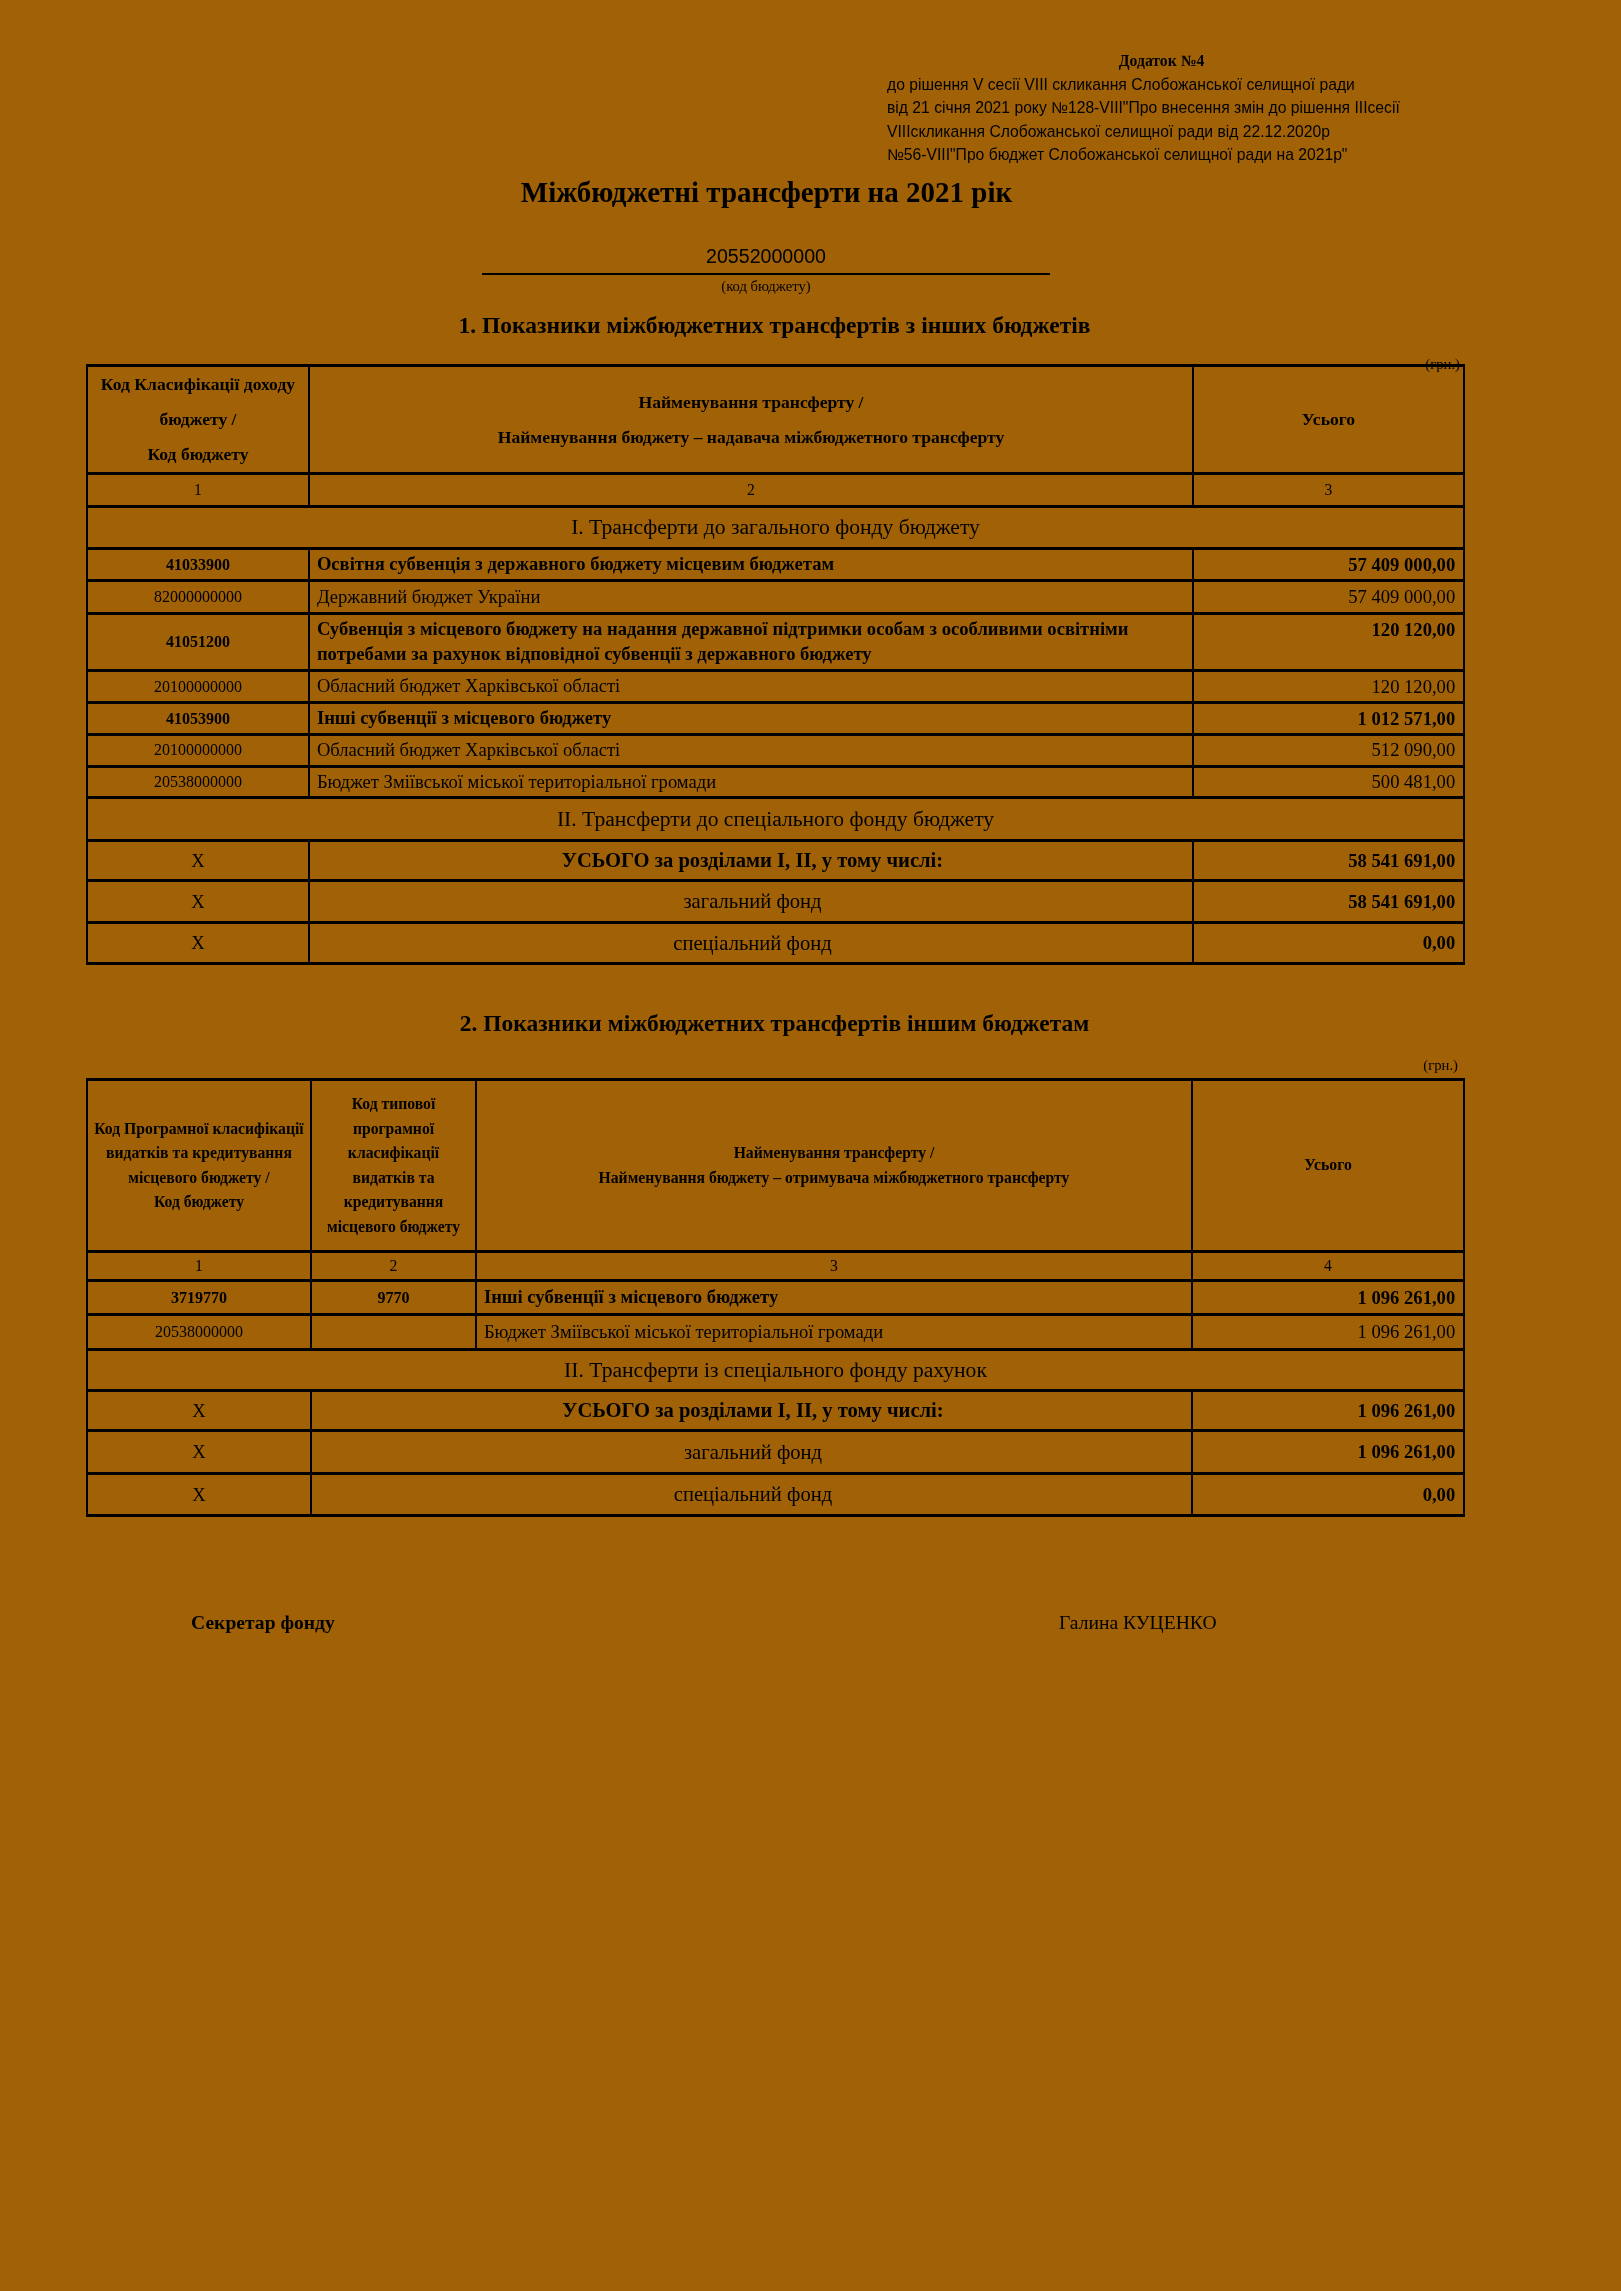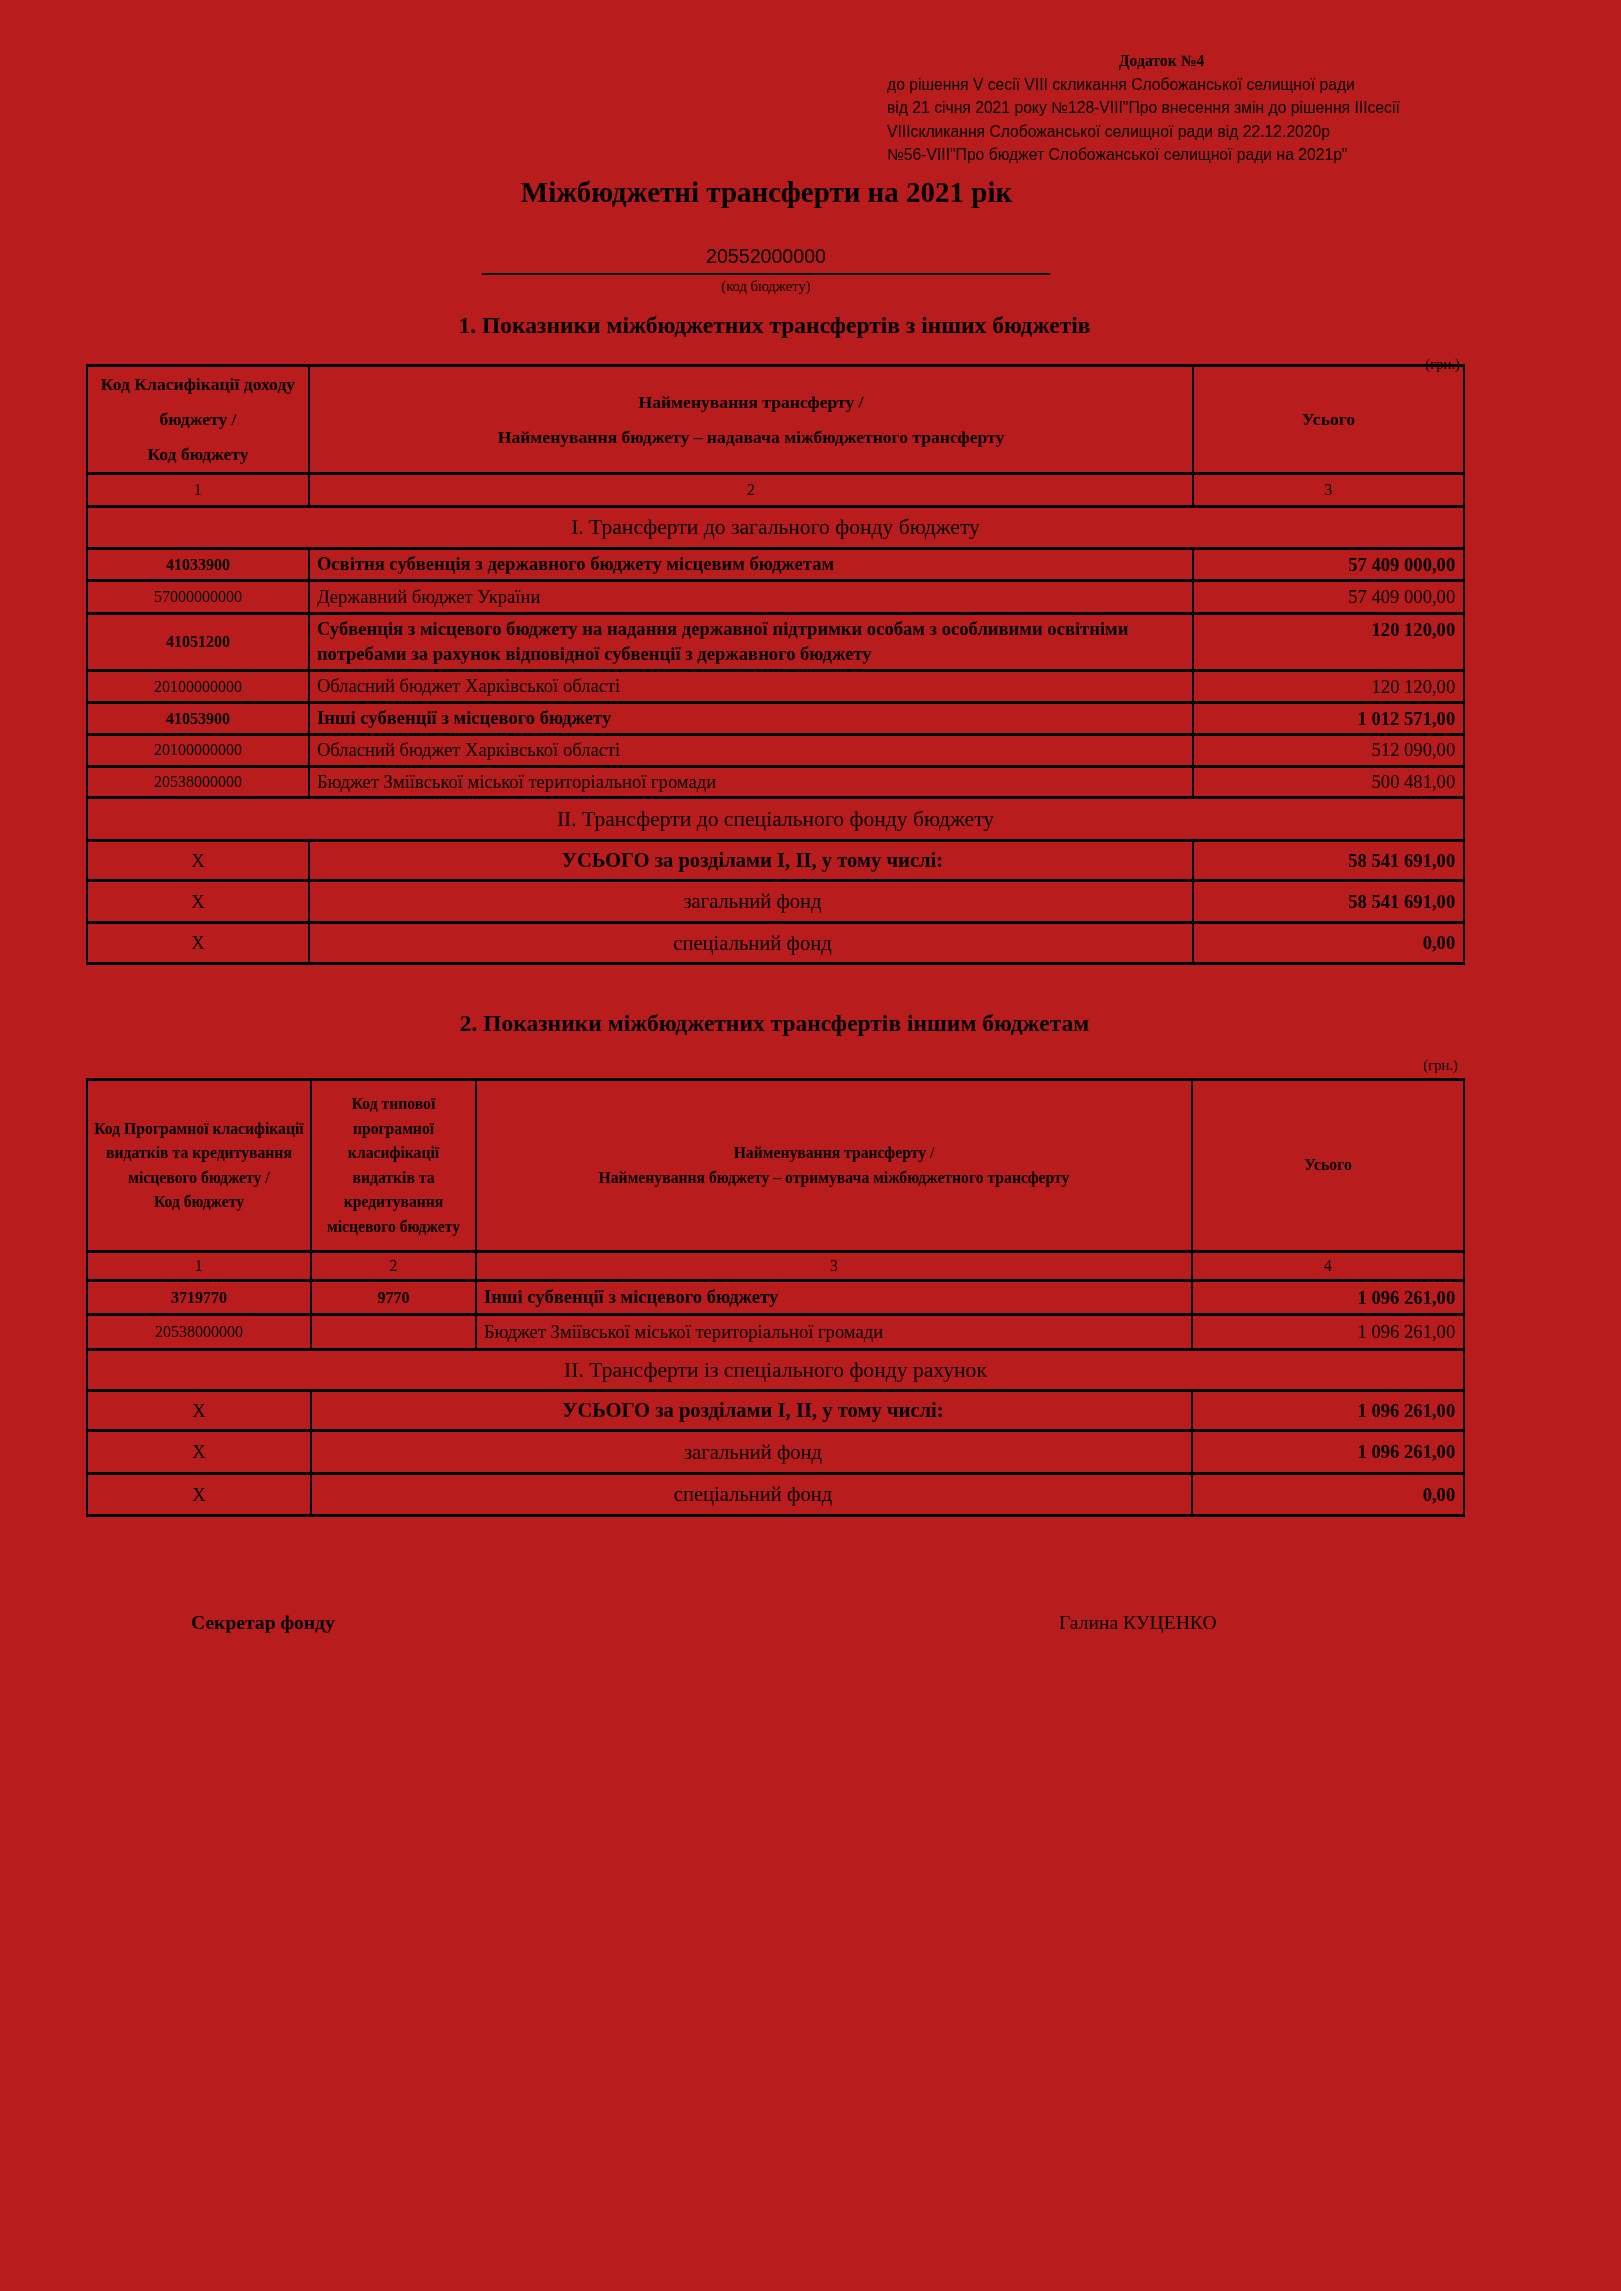--- a/index.html
+++ b/index.html
@@ -1,18 +1,18 @@
 <!DOCTYPE html>
 <html><head>
 <meta charset="utf-8">
 <style>
   html,body { margin:0; padding:0; background:#e8e8e8; }
   .page {
     position:relative; width:1621px; height:2292px; margin:0 auto;
-    background:#b91c1c; color:#000;
+    background:#a16207; color:#000;
     font-family:"Liberation Serif", serif;
     overflow:hidden;
   }
 
   
   .appendix { position:absolute; left:887px; top:49px; width:549px;
     font-family:"Liberation Sans", sans-serif; font-size:15.7px; line-height:23.5px; }
   .appendix-title { font-family:"Liberation Serif", serif; font-weight:bold;
     font-size:15.7px; text-align:center; }
 
@@ -102,21 +102,21 @@
       </tr>
       <tr class="section" style="height:42px">
         <td colspan="3">І. Трансферти до загального фонду бюджету</td>
       </tr>
       <tr class="bold" style="height:32px">
         <td class="code">41033900</td>
         <td class="name">Освітня субвенція з державного бюджету місцевим бюджетам</td>
         <td class="val">57 409 000,00</td>
       </tr>
       <tr style="height:33px">
-        <td class="code">57000000000</td>
+        <td class="code">82000000000</td>
         <td class="name">Державний бюджет України</td>
         <td class="val">57 409 000,00</td>
       </tr>
       <tr class="bold" style="height:57px">
         <td class="code">41051200</td>
         <td class="name">Субвенція з місцевого бюджету на надання державної підтримки особам з особливими освітніми потребами за рахунок відповідної субвенції з державного бюджету</td>
         <td class="val" style="vertical-align:top;padding-top:3.9px">120 120,00</td>
       </tr>
       <tr style="height:32px">
         <td class="code">20100000000</td>

